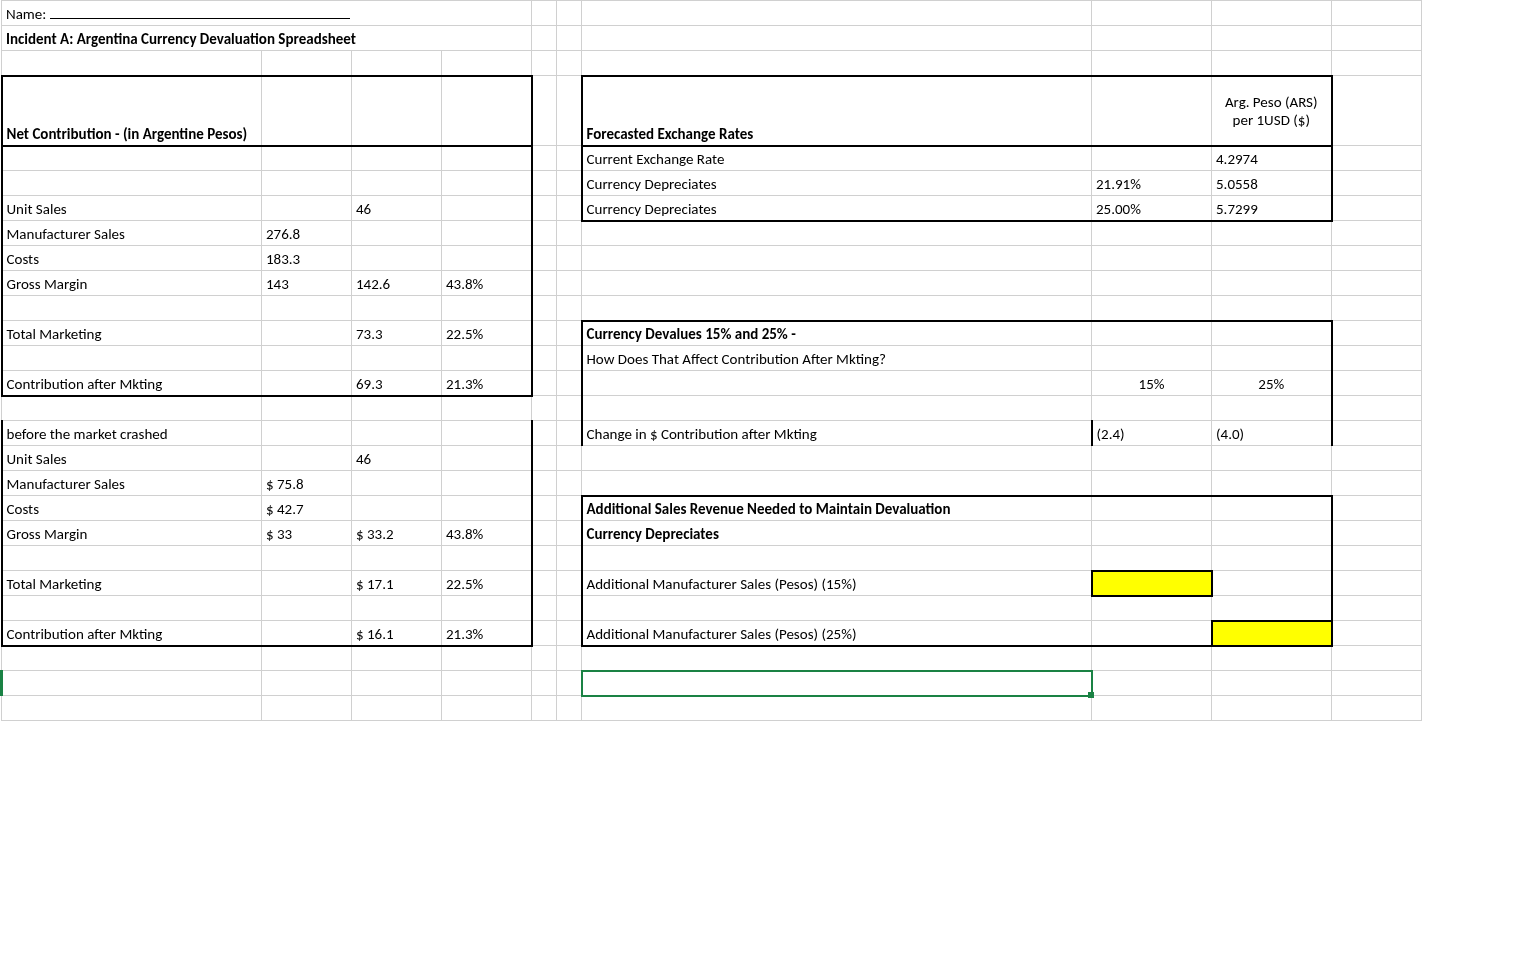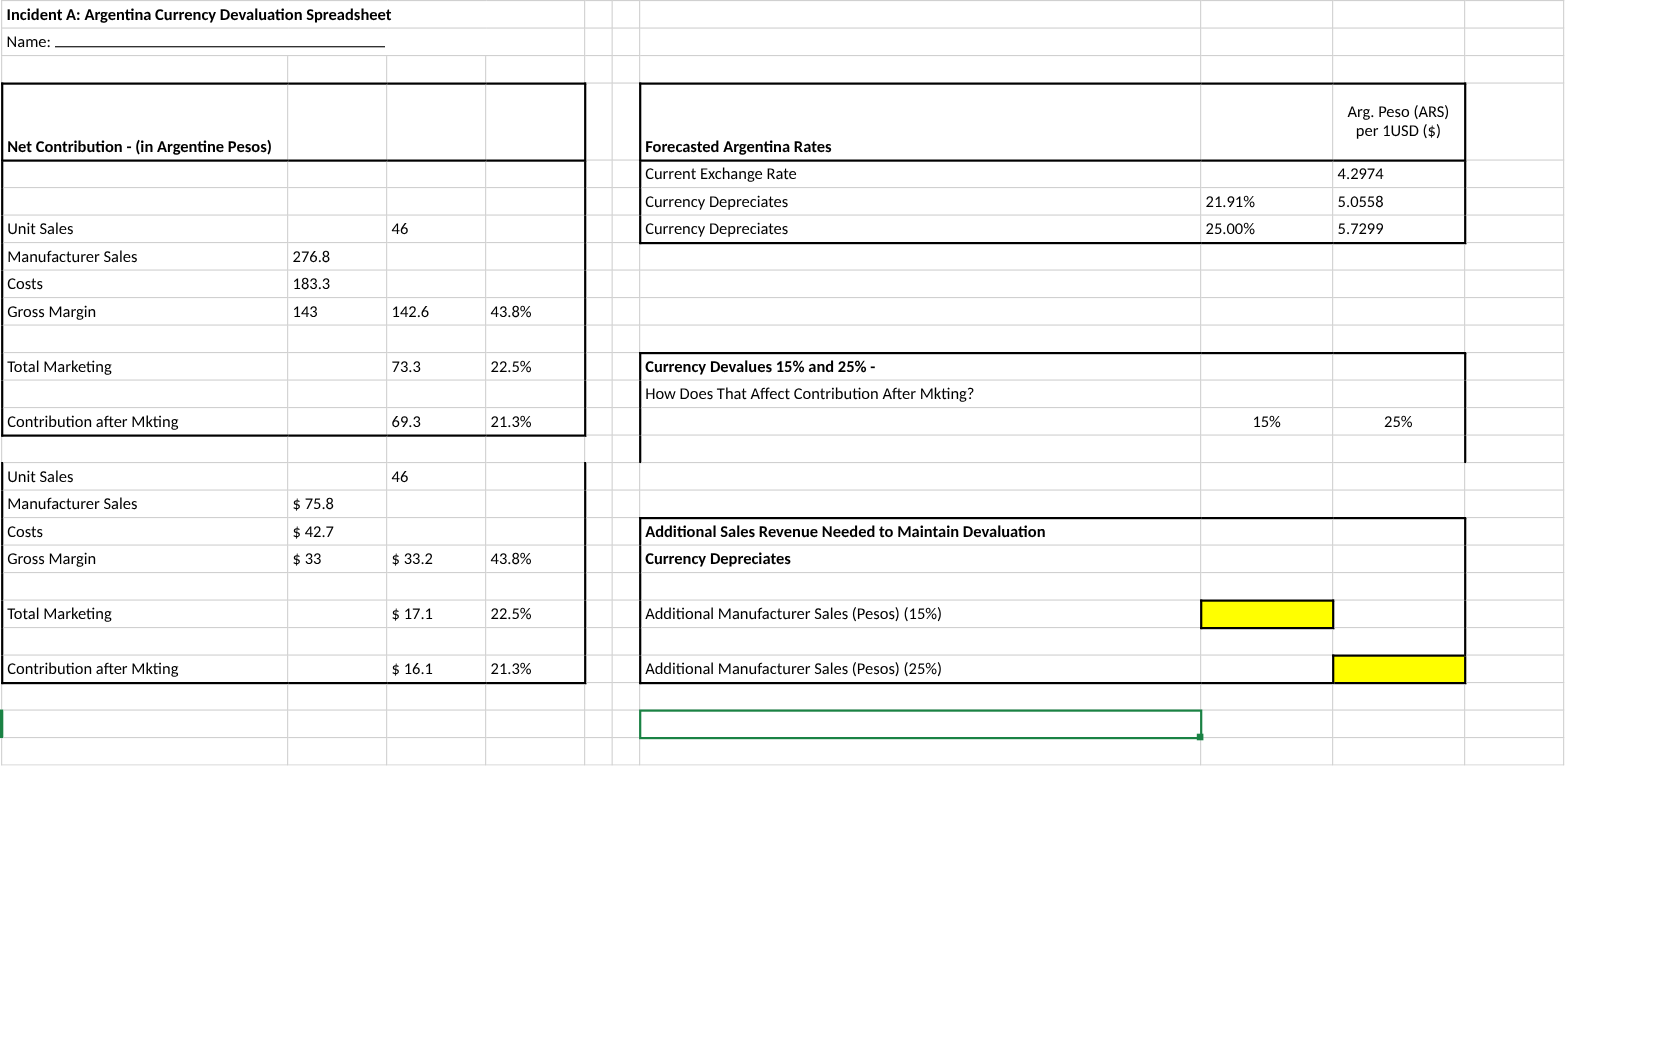--- a/index.html
+++ b/index.html
@@ -75,34 +75,34 @@
       <col class="E">
       <col class="F">
       <col class="G">
       <col class="H">
       <col class="I">
       <col class="J">
 </colgroup>
 <tbody>
 
 <tr>
-  <td colspan="4" class="bold l"><span>Incident A: Argentina Currency Devaluation Spreadsheet</span></td>
-  <td></td>
-        <td></td>
-        <td></td>
-        <td></td>
-        <td></td>
-        <td></td>
-</tr>
-
-<tr>
   <td colspan="4" class="l">
     <span>Name:</span>
     <span class="underline-field"></span>
   </td>
+  <td></td>
+        <td></td>
+        <td></td>
+        <td></td>
+        <td></td>
+        <td></td>
+</tr>
+
+<tr>
+  <td colspan="4" class="bold l"><span>Incident A: Argentina Currency Devaluation Spreadsheet</span></td>
   <td></td>
         <td></td>
         <td></td>
         <td></td>
         <td></td>
         <td></td>
 </tr>
 
 <tr>
         <td></td>
@@ -117,21 +117,21 @@
         <td></td>
       </tr>
 
 <tr style="height:70px">
   <td class="bold l bt bl bb" style="vertical-align:bottom"><span>Net Contribution - (in Argentine Pesos)</span></td>
   <td class="bt bb"></td>
         <td class="bt bb"></td>
         <td class="bt bb br"></td>
   <td></td>
         <td></td>
-  <td class="bold l bt bl bb" style="vertical-align:bottom"><span>Forecasted Argentina Rates</span></td>
+  <td class="bold l bt bl bb" style="vertical-align:bottom"><span>Forecasted Exchange Rates</span></td>
   <td class="bt bb"></td>
   <td class="c bt bb br" style="white-space:normal;vertical-align:middle"><span>Arg. Peso (ARS) per 1USD ($)</span></td>
   <td></td>
 </tr>
 
 <tr>
   <td class="bl"></td>
         <td></td>
         <td></td>
         <td class="br"></td>
@@ -267,20 +267,32 @@
         <td></td>
         <td></td>
         <td></td>
         <td class="bl"></td>
         <td></td>
         <td class="br"></td>
         <td></td>
       </tr>
 
 
+<tr>
+  <td class="l bl"><span>before the market crashed</span></td>
+  <td></td>
+        <td></td>
+        <td class="br"></td>
+        <td></td>
+        <td></td>
+  <td class="l bl"><span>Change in $ Contribution after Mkting</span></td>
+  <td class="r bl"><span>(2.4)</span></td>
+  <td class="r br"><span>(4.0)</span></td>
+  <td></td>
+</tr>
 
 
 <tr>
   <td class="l bl"><span>Unit Sales</span></td>
   <td></td>
   <td class="r"><span>46</span></td>
   <td class="br"></td>
         <td></td>
         <td></td>
         <td></td>

